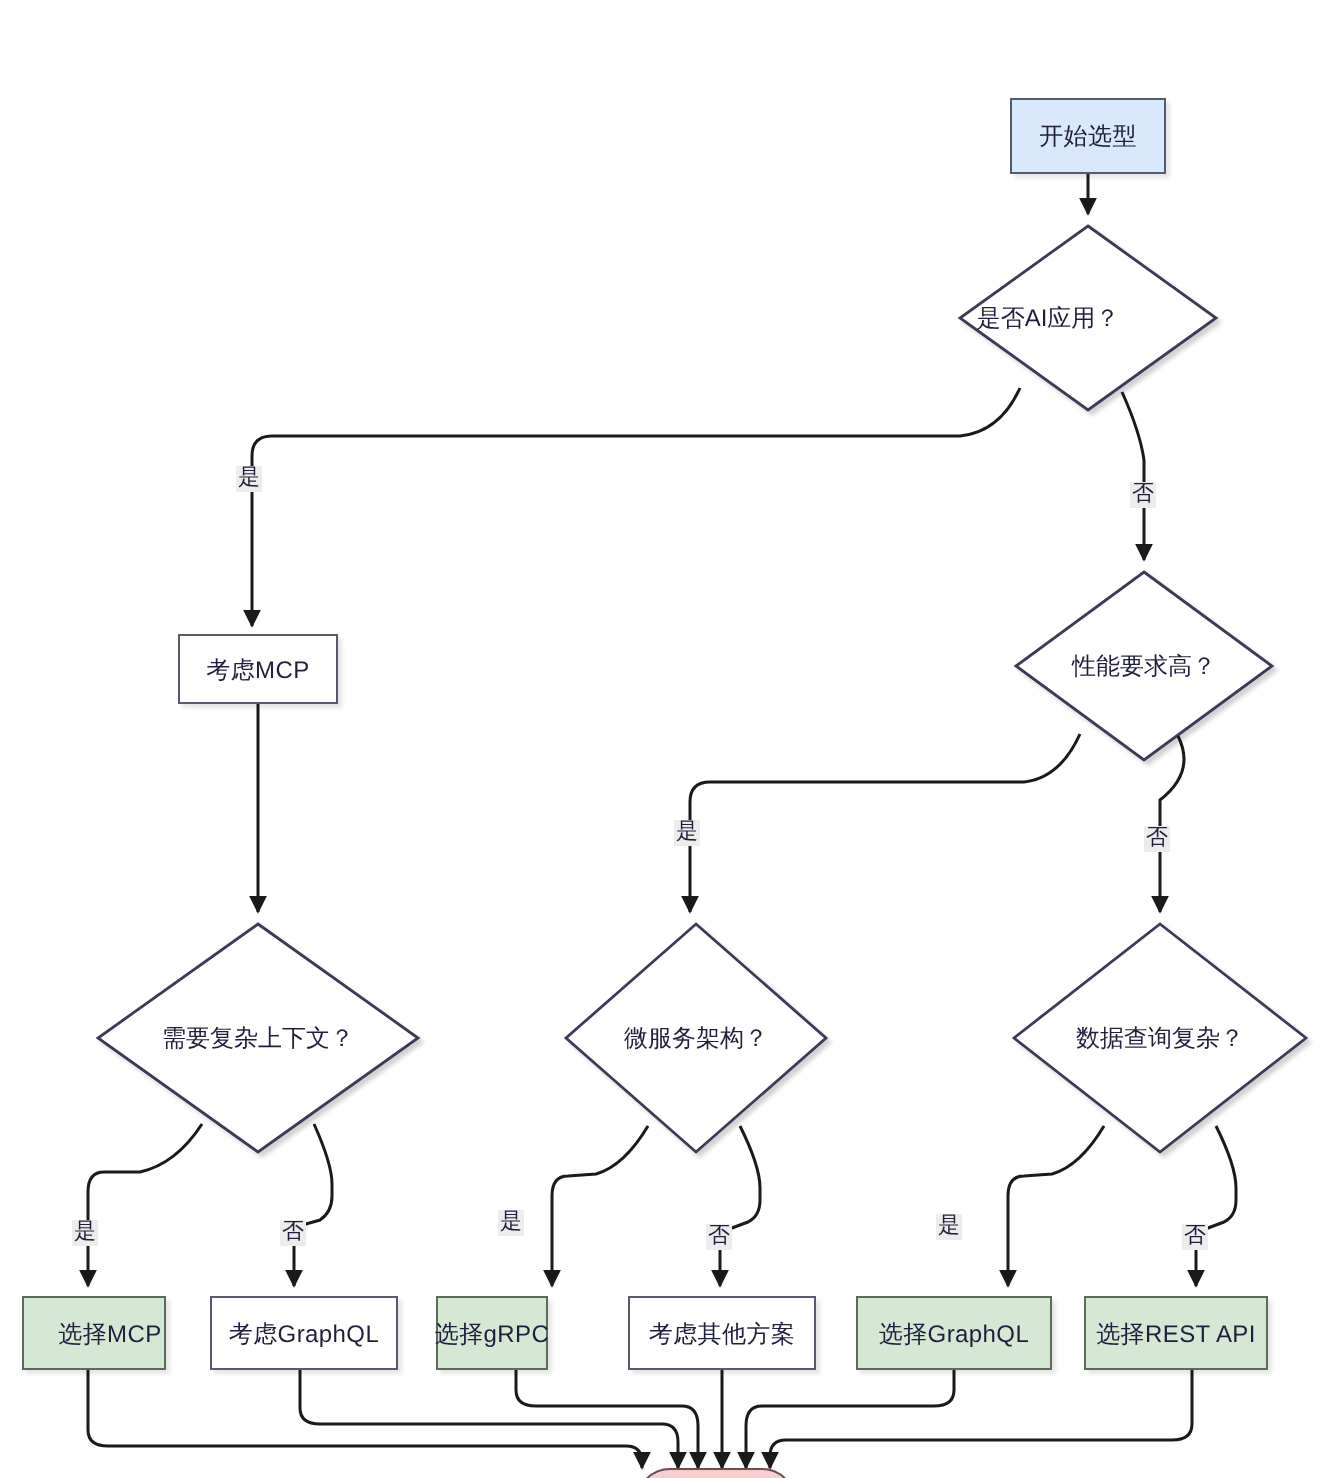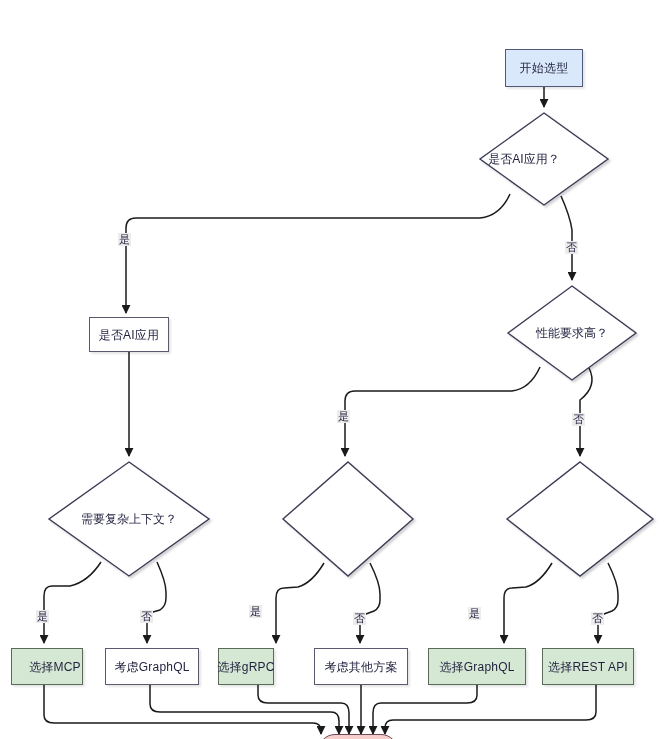--- a/index.html
+++ b/index.html
@@ -135,21 +135,21 @@
       <path d="M 477,651 L 477,661 Q 477,669 467,669 L 381,669 Q 373,669 373,679 L 373,700" marker-end="url(#arrow)"></path>
       <path d="M 596,651 L 596,678 Q 596,686 586,686 L 393,686 Q 385,686 385,694 L 385,700" marker-end="url(#arrow)"></path>
     </g>
   </svg>
 
   <div class="node node-rect node-start" style="left:505px; top:15px; width:78px; height:38px;">
     <span>开始选型</span>
   </div>
 
   <div class="node node-rect" style="left:89px; top:283px; width:80px; height:35px;">
-    <span>是否AI应用</span>
+    <span>考虑MCP</span>
   </div>
 
   <div class="node node-rect node-green" style="left:11px; top:614px; width:72px; height:37px;padding-left:16px;">
     <span>选择MCP</span>
   </div>
 
   <div class="node node-rect" style="left:105px; top:614px; width:94px; height:37px;">
     <span>考虑GraphQL</span>
   </div>
 
@@ -175,20 +175,26 @@
 
   <div class="node-diamond-label" style="left:460px; top:115px; width:128px; height:20px;">
     <span>是否AI应用？</span>
   </div>
   <div class="node-diamond-label" style="left:508px; top:289px; width:128px; height:20px;">
     <span>性能要求高？</span>
   </div>
   <div class="node-diamond-label" style="left:49px; top:475px; width:160px; height:20px;">
     <span>需要复杂上下文？</span>
   </div>
+  <div class="node-diamond-label" style="left:283px; top:475px; width:130px; height:20px;">
+    <span>微服务架构？</span>
+  </div>
+  <div class="node-diamond-label" style="left:507px; top:475px; width:146px; height:20px;">
+    <span>数据查询复杂？</span>
+  </div>
 
   <div class="edge-label" style="left:118px; top:199px;">是</div>
   <div class="edge-label" style="left:565px; top:207px;">否</div>
 
   <div class="edge-label" style="left:337px; top:376px;">是</div>
   <div class="edge-label" style="left:572px; top:379px;">否</div>
 
   <div class="edge-label" style="left:36px; top:576px;">是</div>
   <div class="edge-label" style="left:140px; top:576px;">否</div>
 

